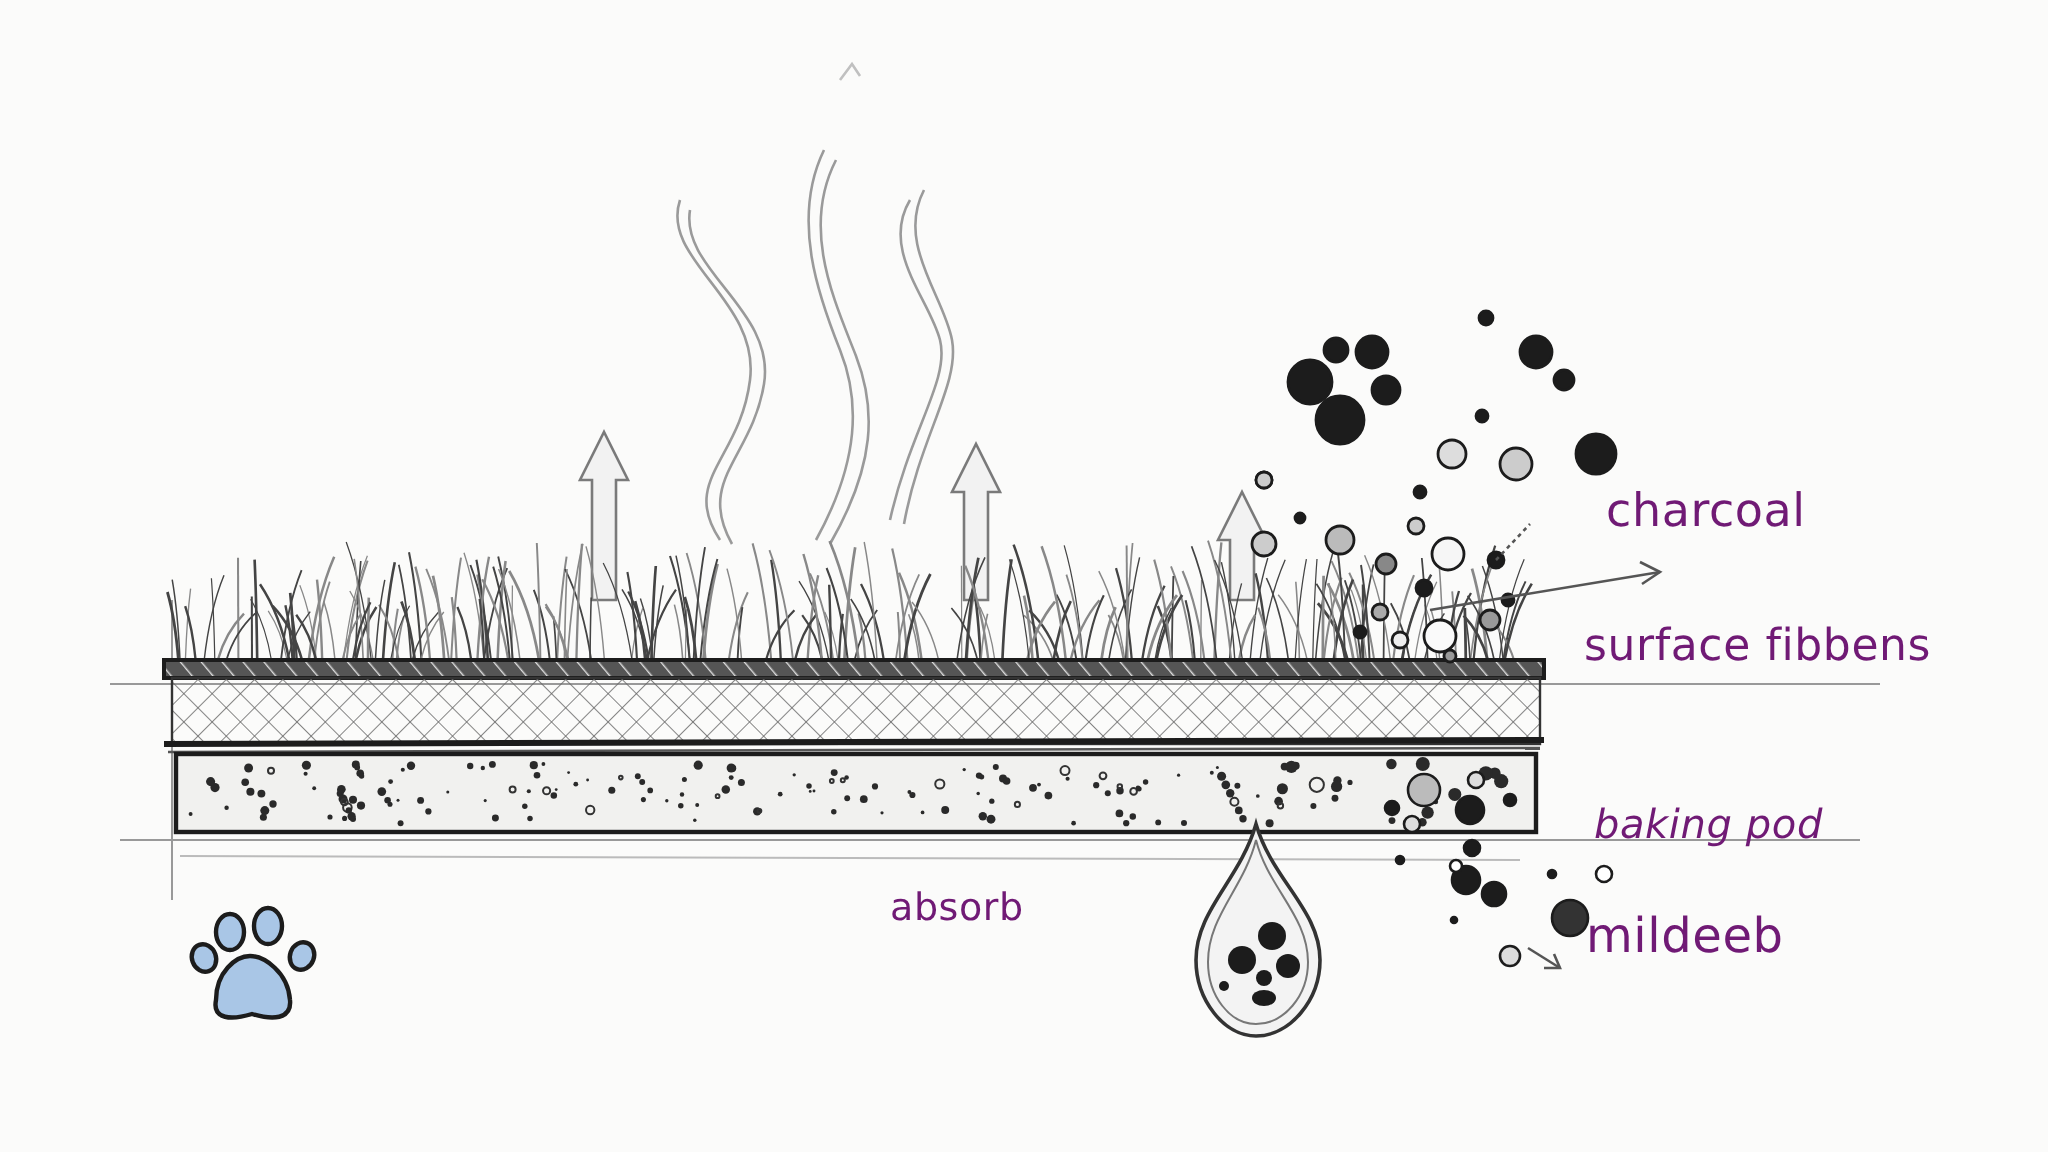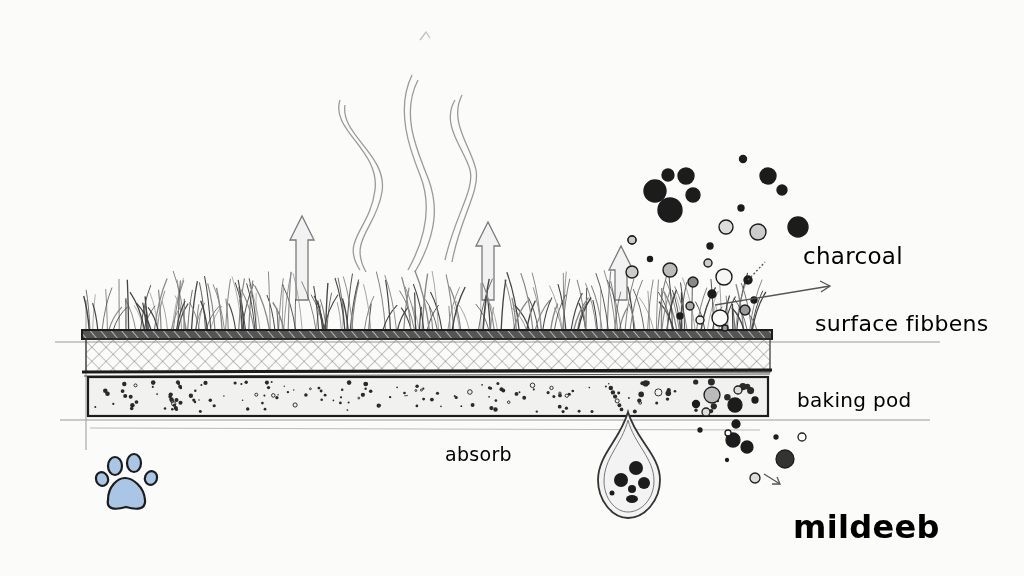--- a/index.html
+++ b/index.html
@@ -6,21 +6,21 @@
     body {
       width: 1024px; height: 576px; overflow: hidden;
       background: #fbfbfa;
       font-family: "DejaVu Sans", sans-serif;
       position: relative;
     }
     #stage { position: absolute; left: 0; top: 0; width: 1024px; height: 576px; }
     .label {
       position: absolute;
       font-family: "DejaVu Sans", sans-serif;
-      color: #000000;
+      color: #701a75;
       font-size: 23px;
       letter-spacing: 0.3px;
       white-space: nowrap;
     }
   </style>
 </head>
 <body>
 
 <svg id="stage" viewBox="0 0 1024 576" xmlns="http://www.w3.org/2000/svg">
   <defs>
@@ -546,16 +546,16 @@
   <g fill="#a9c6e6" stroke="#1c1c1c" stroke-width="2.2">
     <ellipse cx="115" cy="466" rx="7" ry="9"></ellipse>
     <ellipse cx="134" cy="463" rx="7" ry="9"></ellipse>
     <ellipse cx="102" cy="479" rx="6" ry="7" transform="rotate(-20 102 479)"></ellipse>
     <ellipse cx="151" cy="478" rx="6" ry="7" transform="rotate(20 151 478)"></ellipse>
     <path d="M108 500 C 108 486, 118 478, 125 478 C 132 478, 144 486, 145 500 C 146 510, 136 510, 126 507 C 116 510, 106 510, 108 500 Z"></path>
   </g>
 </svg>
 
 <div class="label" style="left:803px; top:243px;">charcoal</div>
-<div class="label" style="left:815px; top:311px; font-size:22px;">surface fibbens</div>
-<div class="label" style="left:797px; top:388px; font-size:20px;">baking pod</div>
+<div class="label" style="left:792px; top:311px; font-size:22px;">surface fibbens</div>
+<div class="label" style="left:797px; top:400px; font-size:20px;font-style:italic;">baking pod</div>
 <div class="label" style="left:445px; top:443px; font-size:19px;">absorb</div>
-<div class="label" style="left:793px; top:508px; font-size:32px;font-weight:bold;">mildeeb</div>
+<div class="label" style="left:793px; top:454px; font-size:24px;">mildeeb</div>
 
 </body></html>

